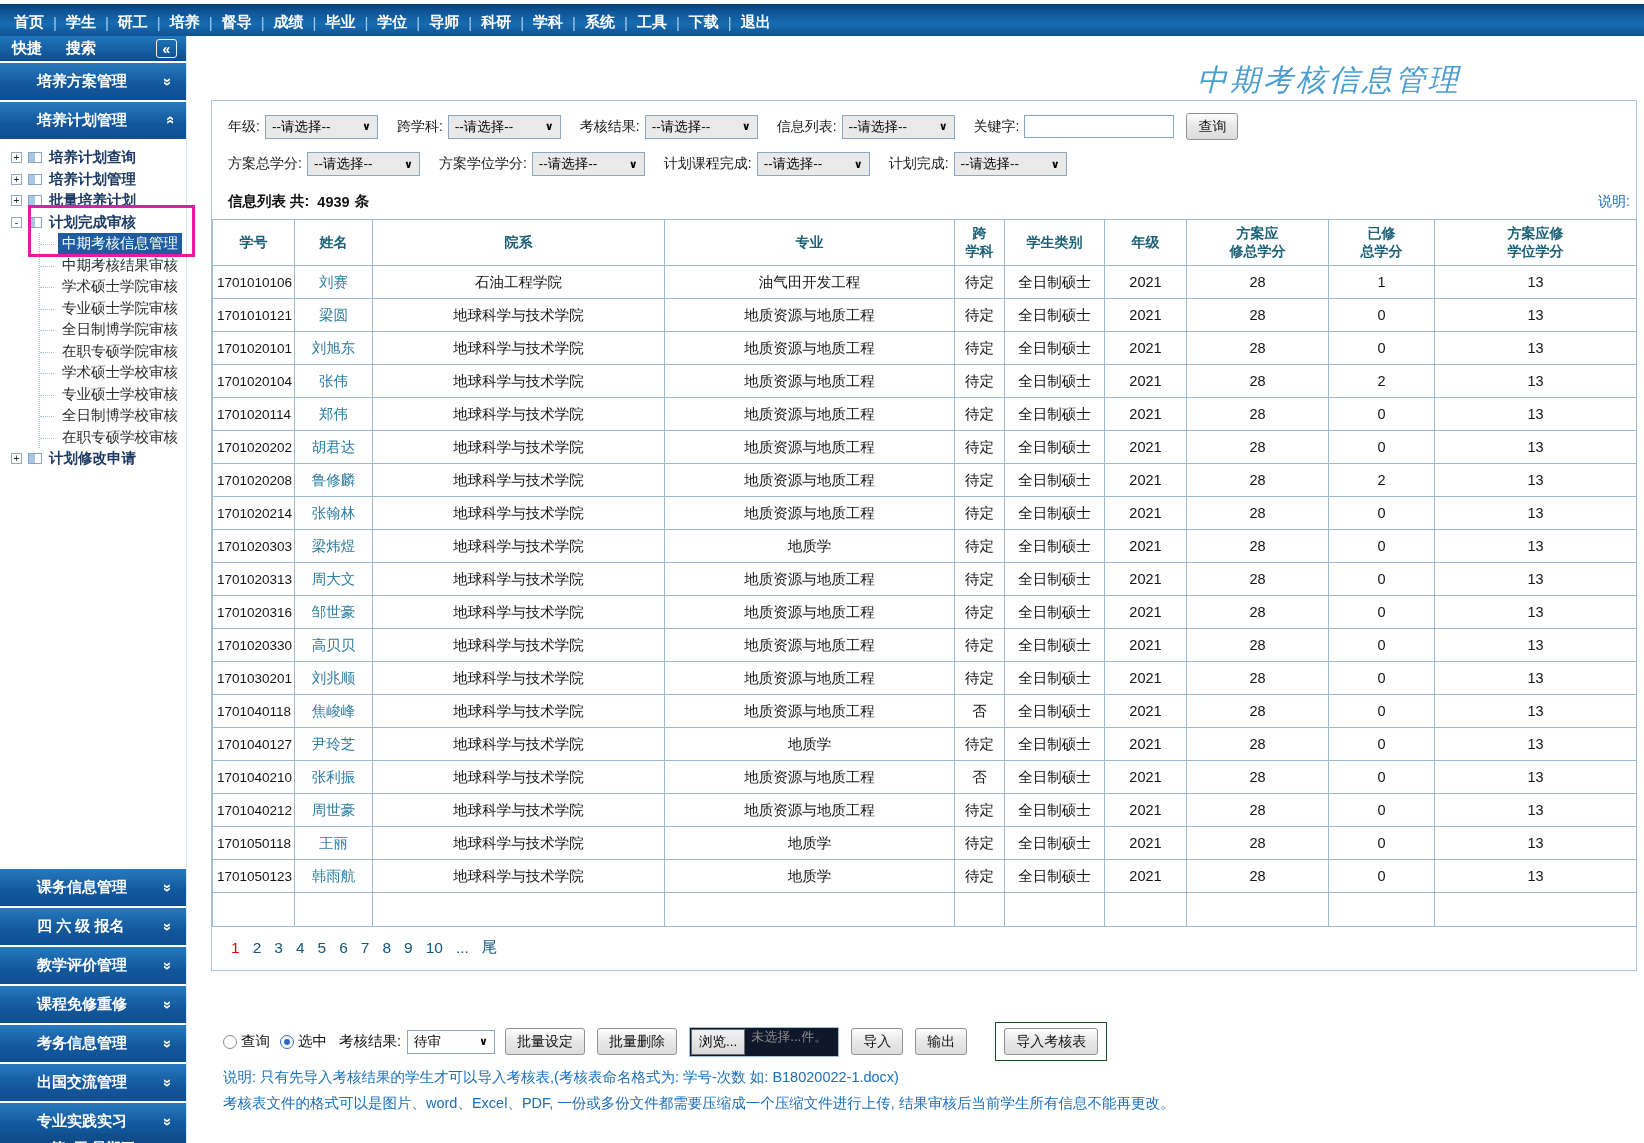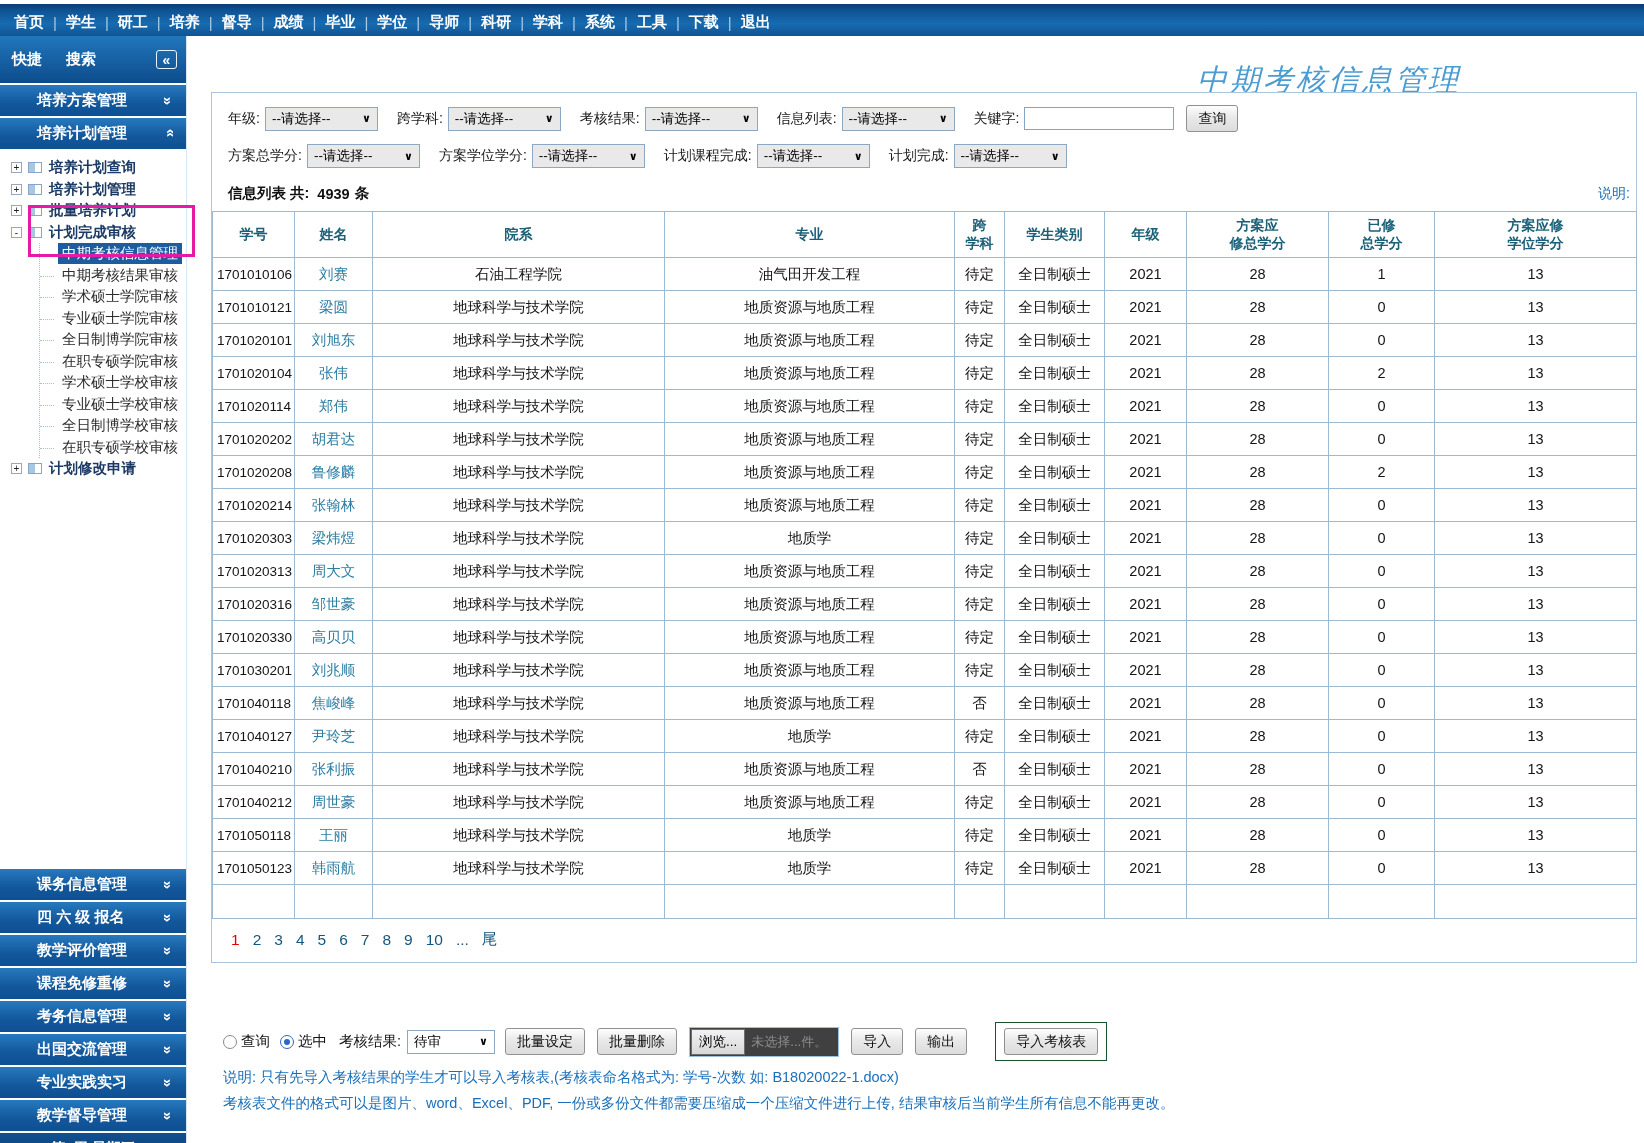--- a/index.html
+++ b/index.html
@@ -8,24 +8,24 @@
 
   
   .topnav{position:absolute;left:0;top:4px;width:100%;height:36px;
     background:linear-gradient(180deg,#083d73 0%,#0f5496 20%,#176bb0 55%,#0d4c8a 100%);
     display:flex;align-items:center;padding-left:14px;color:#fff;font-size:15px;font-weight:bold;}
   .topnav .sep{color:#a9cbe8;margin:0 9px;font-weight:normal;}
   .topnav .mitem{cursor:pointer;white-space:nowrap;}
 
   
   .sidebar{position:absolute;left:0;top:36px;width:187px;height:1107px;background:#fff;overflow:hidden;border-right:1px solid #d8e6f2;}
-  .sb-head{height:47px;background:linear-gradient(180deg,#2176bc,#0d4c8c);display:flex;align-items:center;padding:0 9px 0 12px;color:#fff;font-size:15px;font-weight:bold;}
+  .sb-head{height:25px;background:linear-gradient(180deg,#2176bc,#0d4c8c);display:flex;align-items:center;padding:0 9px 0 12px;color:#fff;font-size:15px;font-weight:bold;}
   .sb-head .tab{margin-right:24px;cursor:pointer;}
   .collapse-btn{margin-left:auto;width:21px;height:19px;border:1px solid #e8f2fb;border-radius:3px;display:flex;align-items:center;justify-content:center;font-size:14px;line-height:1;cursor:pointer;}
-  .acc{height:31px;margin-top:2px;background:linear-gradient(180deg,#2779bf 0%,#13579b 60%,#0e4f92 100%);
+  .acc{height:37px;margin-top:2px;background:linear-gradient(180deg,#2779bf 0%,#13579b 60%,#0e4f92 100%);
     display:flex;align-items:center;color:#fff;font-size:15px;font-weight:bold;padding:0 14px 0 37px;cursor:pointer;}
   .chev{display:inline-block;margin-left:auto;transform:rotate(90deg);font-size:15px;letter-spacing:-1px;}
   .chev.up{transform:rotate(-90deg);}
   .tree{padding-top:8px;font-size:14.5px;}
   .tnode{display:flex;align-items:center;height:21.5px;padding-left:11px;color:#1c3a63;font-weight:bold;cursor:pointer;}
   .pm{width:11px;height:11px;border:1px solid #98a8ba;background:#fff;font-size:10px;line-height:9px;text-align:center;color:#222;margin-right:6px;flex:none;font-weight:normal;}
   .doc{width:14px;height:11px;border:1px solid #87a5c6;background:linear-gradient(90deg,#a9c6e2 0,#a9c6e2 6px,#fff 6px);margin-right:7px;flex:none;}
   .subtree{margin-left:39px;border-left:1px dotted #a8bed2;}
   .tsub{height:21.5px;display:flex;align-items:center;padding-left:18px;color:#2b2b2b;position:relative;cursor:pointer;}
   .tsub::before{content:"";position:absolute;left:0;top:11px;width:14px;border-top:1px dotted #a8bed2;}
@@ -36,21 +36,21 @@
     color:#fff;font-weight:bold;font-size:14.5px;text-align:center;padding-top:6px;}
 
   
   .hl-box{position:absolute;border:3px solid #e61ba5;z-index:9;pointer-events:none;}
   #hl-sidebar{left:28px;top:205px;width:167px;height:52px;}
 
   
   .main{position:absolute;left:187px;top:36px;width:1457px;height:1107px;background:#fff;}
   .page-title{position:absolute;left:1010px;top:24px;font-family:"Liberation Serif","DejaVu Serif",serif;
     font-style:italic;font-size:30px;color:#4a9cd1;letter-spacing:3px;white-space:nowrap;}
-  .panel{position:absolute;left:24px;top:56px;width:1426px;border:1px solid #aac6dc;background:#fff;}
+  .panel{position:absolute;left:24px;top:64px;width:1426px;border:1px solid #aac6dc;background:#fff;}
 
   .frow{display:flex;align-items:center;font-size:14px;color:#1a1a1a;padding-left:16px;margin-top:12px;}
   .flabel{margin-right:5px;white-space:nowrap;}
   .fselect{width:113px;height:24px;background:#e9e9e9;border:1px solid #8ba7c2;display:flex;align-items:center;
     padding:0 6px;margin-right:19px;font-size:13.5px;color:#000000;cursor:pointer;flex:none;}
   .fselect .val{flex:1;white-space:nowrap;overflow:hidden;}
   .fselect .arr{font-size:11px;font-weight:bold;}
   .fselect.white{background:#fff;width:88px;margin-right:10px;}
   .tinput{width:150px;height:23px;border:1px solid #83a5c4;margin-right:12px;padding:0 4px;font-size:14px;font-family:inherit;}
   .btn{height:27px;padding:0 11px;background:linear-gradient(180deg,#fefefe,#e9e9e9 45%,#dcdcdc);
@@ -69,21 +69,21 @@
 
   .pagination{display:flex;align-items:center;gap:13px;padding:10px 0 12px 19px;font-size:15.5px;color:#14567e;}
   .pagination .pg{cursor:pointer;}
   .pagination .current{color:#e60000;cursor:default;}
 
   .controls{position:absolute;left:36px;top:986px;display:flex;align-items:center;font-size:14.5px;color:#111;}
   .radio{width:14px;height:14px;border-radius:50%;border:1px solid #8a8a8a;background:#fff;display:inline-block;margin-right:4px;flex:none;cursor:pointer;}
   .radio.on{border-color:#2f66c4;position:relative;}
   .radio.on::after{content:"";position:absolute;left:3px;top:3px;width:6px;height:6px;border-radius:50%;background:#2f66c4;}
   .mr6{margin-right:6px;}.mr10{margin-right:10px;}.mr12{margin-right:12px;}
-  .filectl{display:flex;align-items:center;border:1px solid #9ec1dd;background:#404040;margin-right:12px;}
+  .filectl{display:flex;align-items:flex-start;border:1px solid #9ec1dd;background:#0f172a;margin-right:12px;}
   .browse-btn{background:linear-gradient(180deg,#f2f2f2,#d8d8d8);border:1px solid #6e6e6e;padding:3px 7px;font-size:13.5px;margin:1px;cursor:pointer;font-family:inherit;}
   .fileinfo{width:92px;color:#8d8d8d;font-size:13px;padding:0 5px;white-space:nowrap;overflow:hidden;}
   .hl-wrap{display:inline-flex;border:1px solid #14532d;padding:5px 8px;margin-left:28px;}
 
   .notes{position:absolute;left:36px;top:1028px;font-size:14.5px;color:#1a6fba;line-height:26px;white-space:nowrap;}
 </style>
 </head>
 <body>
 
 <div class="topnav">

